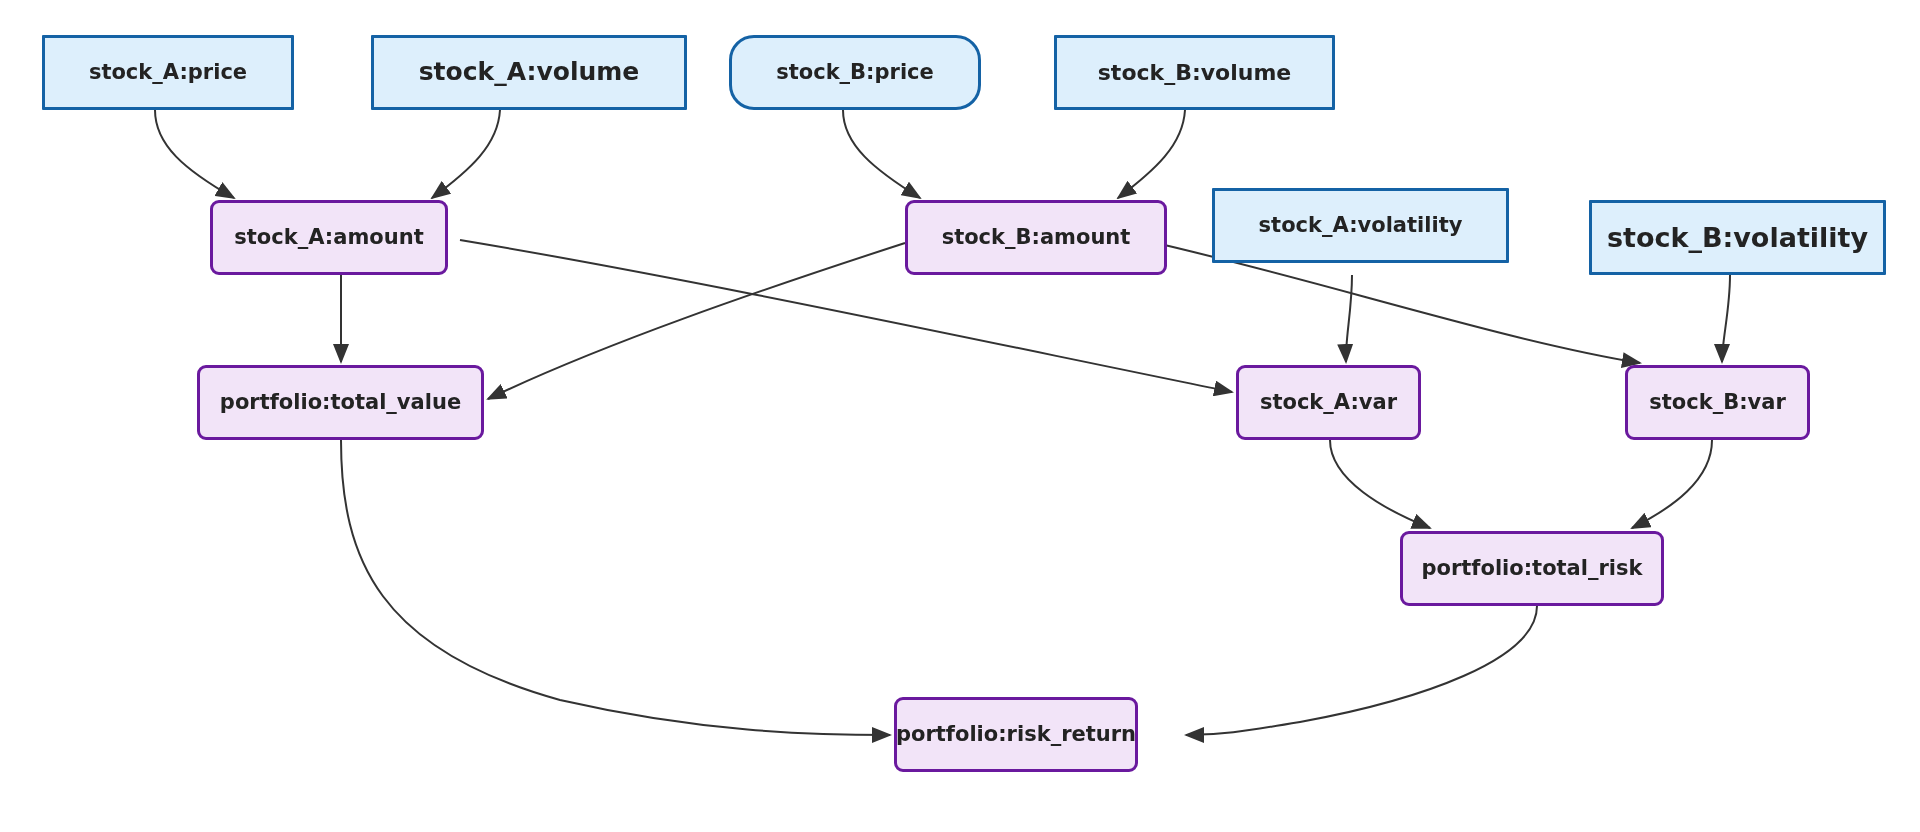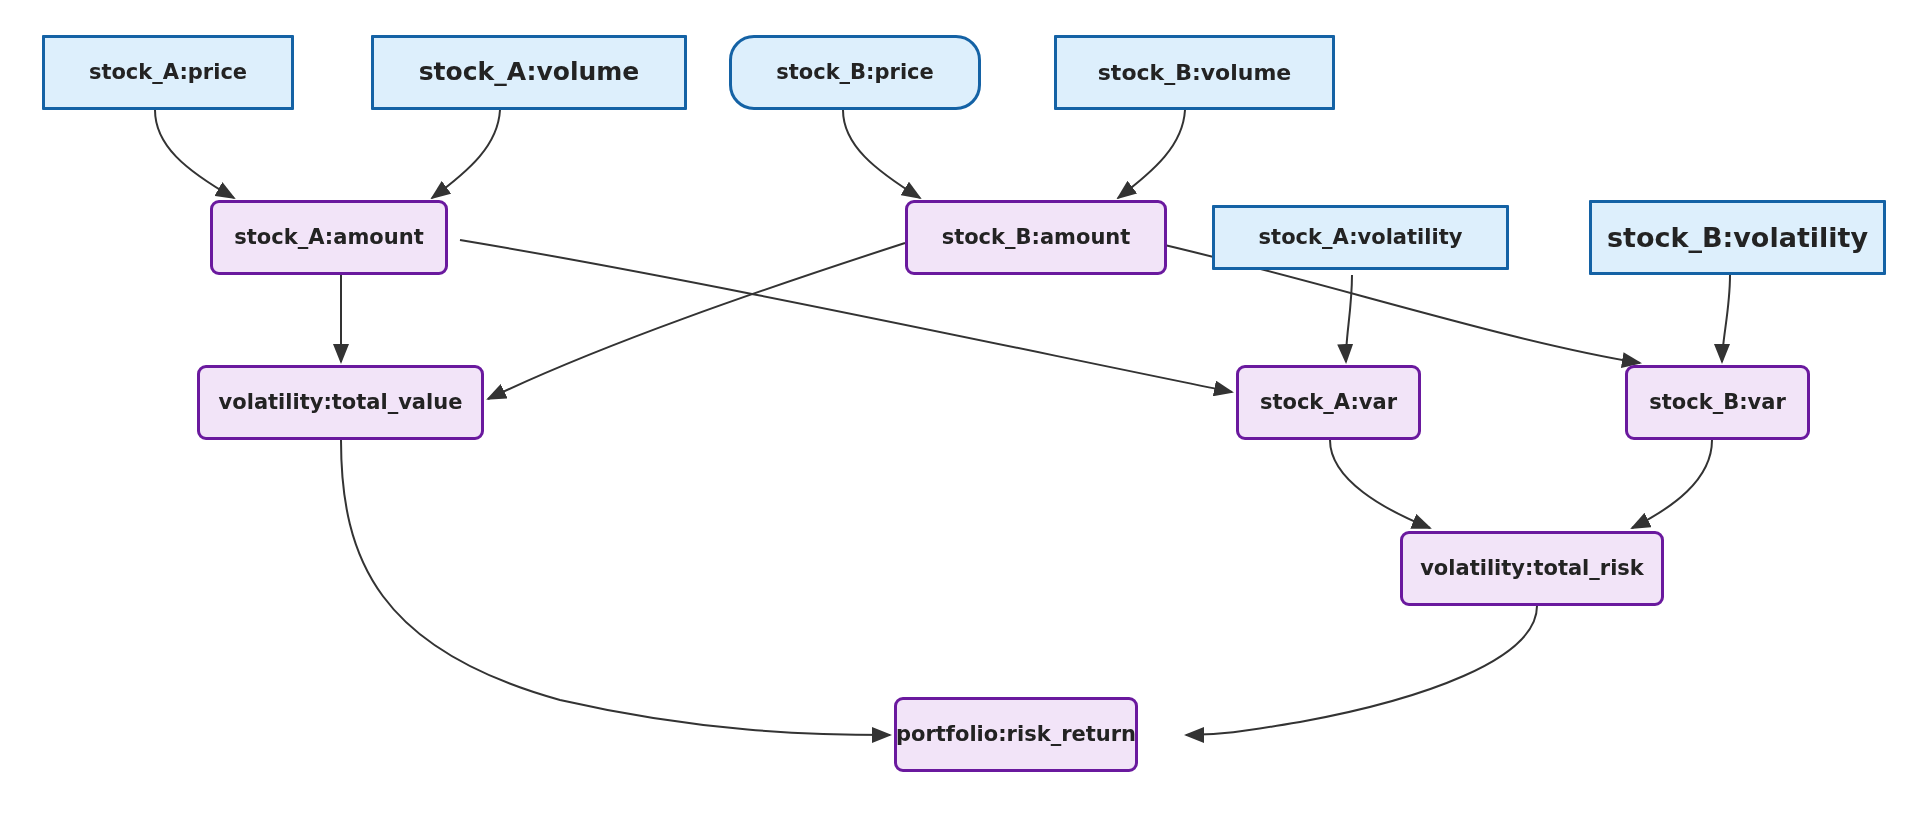--- a/index.html
+++ b/index.html
@@ -96,36 +96,36 @@
       </div>
       <div class="node source" style="left: 1054px; top: 35px; width: 281px; height: 75px; font-size: 22px;">
         <span class="node-label">stock_B:volume</span>
       </div>
       <div class="node computed" style="left: 210px; top: 200px; width: 238px; height: 75px; font-size: 21px;">
         <span class="node-label">stock_A:amount</span>
       </div>
       <div class="node computed" style="left: 905px; top: 200px; width: 262px; height: 75px; font-size: 21px;">
         <span class="node-label">stock_B:amount</span>
       </div>
-      <div class="node source" style="left: 1212px; top: 205px; width: 297px; height: 65px; font-size: 21px;">
+      <div class="node source" style="left: 1212px; top: 188px; width: 297px; height: 75px; font-size: 21px;">
         <span class="node-label">stock_A:volatility</span>
       </div>
       <div class="node source" style="left: 1589px; top: 200px; width: 297px; height: 75px; font-size: 27px;">
         <span class="node-label">stock_B:volatility</span>
       </div>
       <div class="node computed" style="left: 197px; top: 365px; width: 287px; height: 75px; font-size: 21px;">
-        <span class="node-label">volatility:total_value</span>
+        <span class="node-label">portfolio:total_value</span>
       </div>
       <div class="node computed" style="left: 1236px; top: 365px; width: 185px; height: 75px; font-size: 21px;">
         <span class="node-label">stock_A:var</span>
       </div>
       <div class="node computed" style="left: 1625px; top: 365px; width: 185px; height: 75px; font-size: 21px;">
         <span class="node-label">stock_B:var</span>
       </div>
       <div class="node computed" style="left: 1400px; top: 531px; width: 264px; height: 75px; font-size: 21px;">
-        <span class="node-label">volatility:total_risk</span>
+        <span class="node-label">portfolio:total_risk</span>
       </div>
       <div class="node computed" style="left: 894px; top: 697px; width: 244px; height: 75px; font-size: 21px;">
         <span class="node-label">portfolio:risk_return</span>
       </div>
     </div>
 
 </div>
 
 </body></html>

